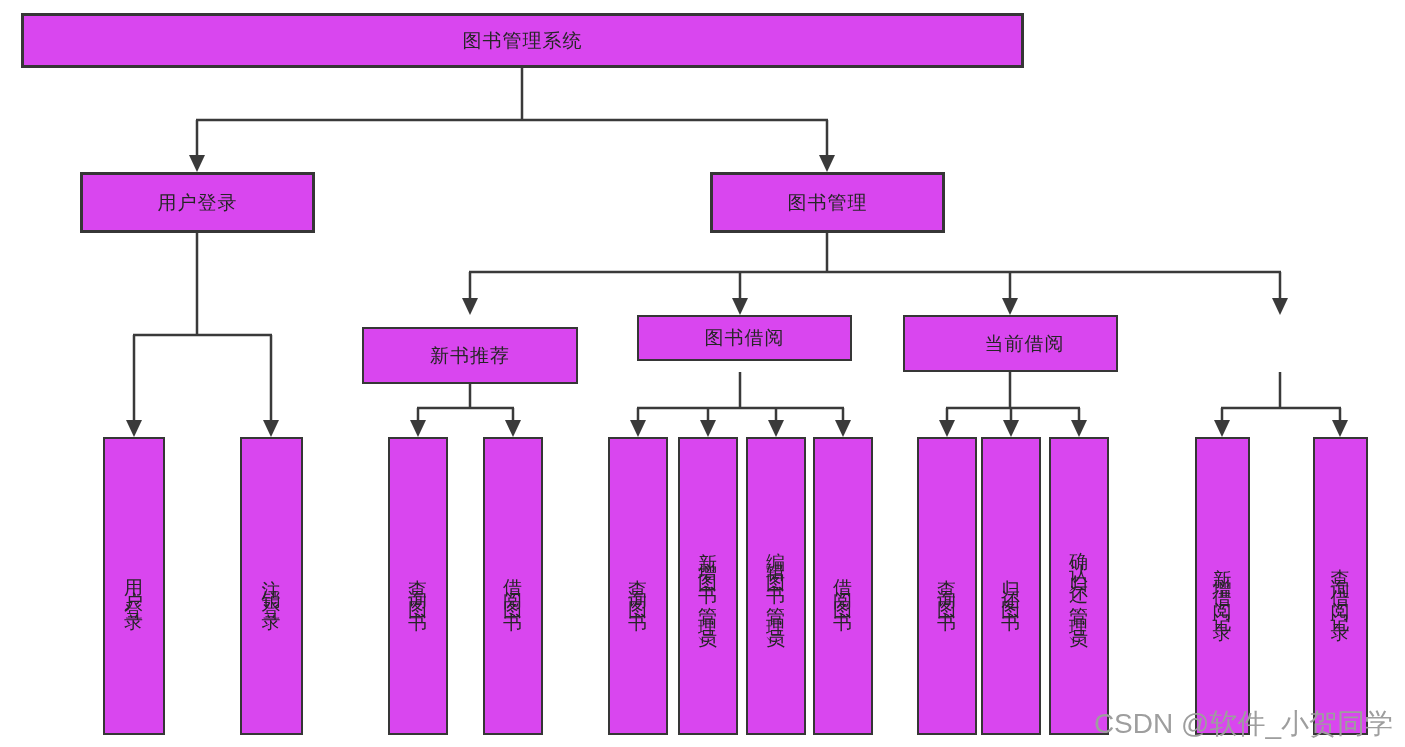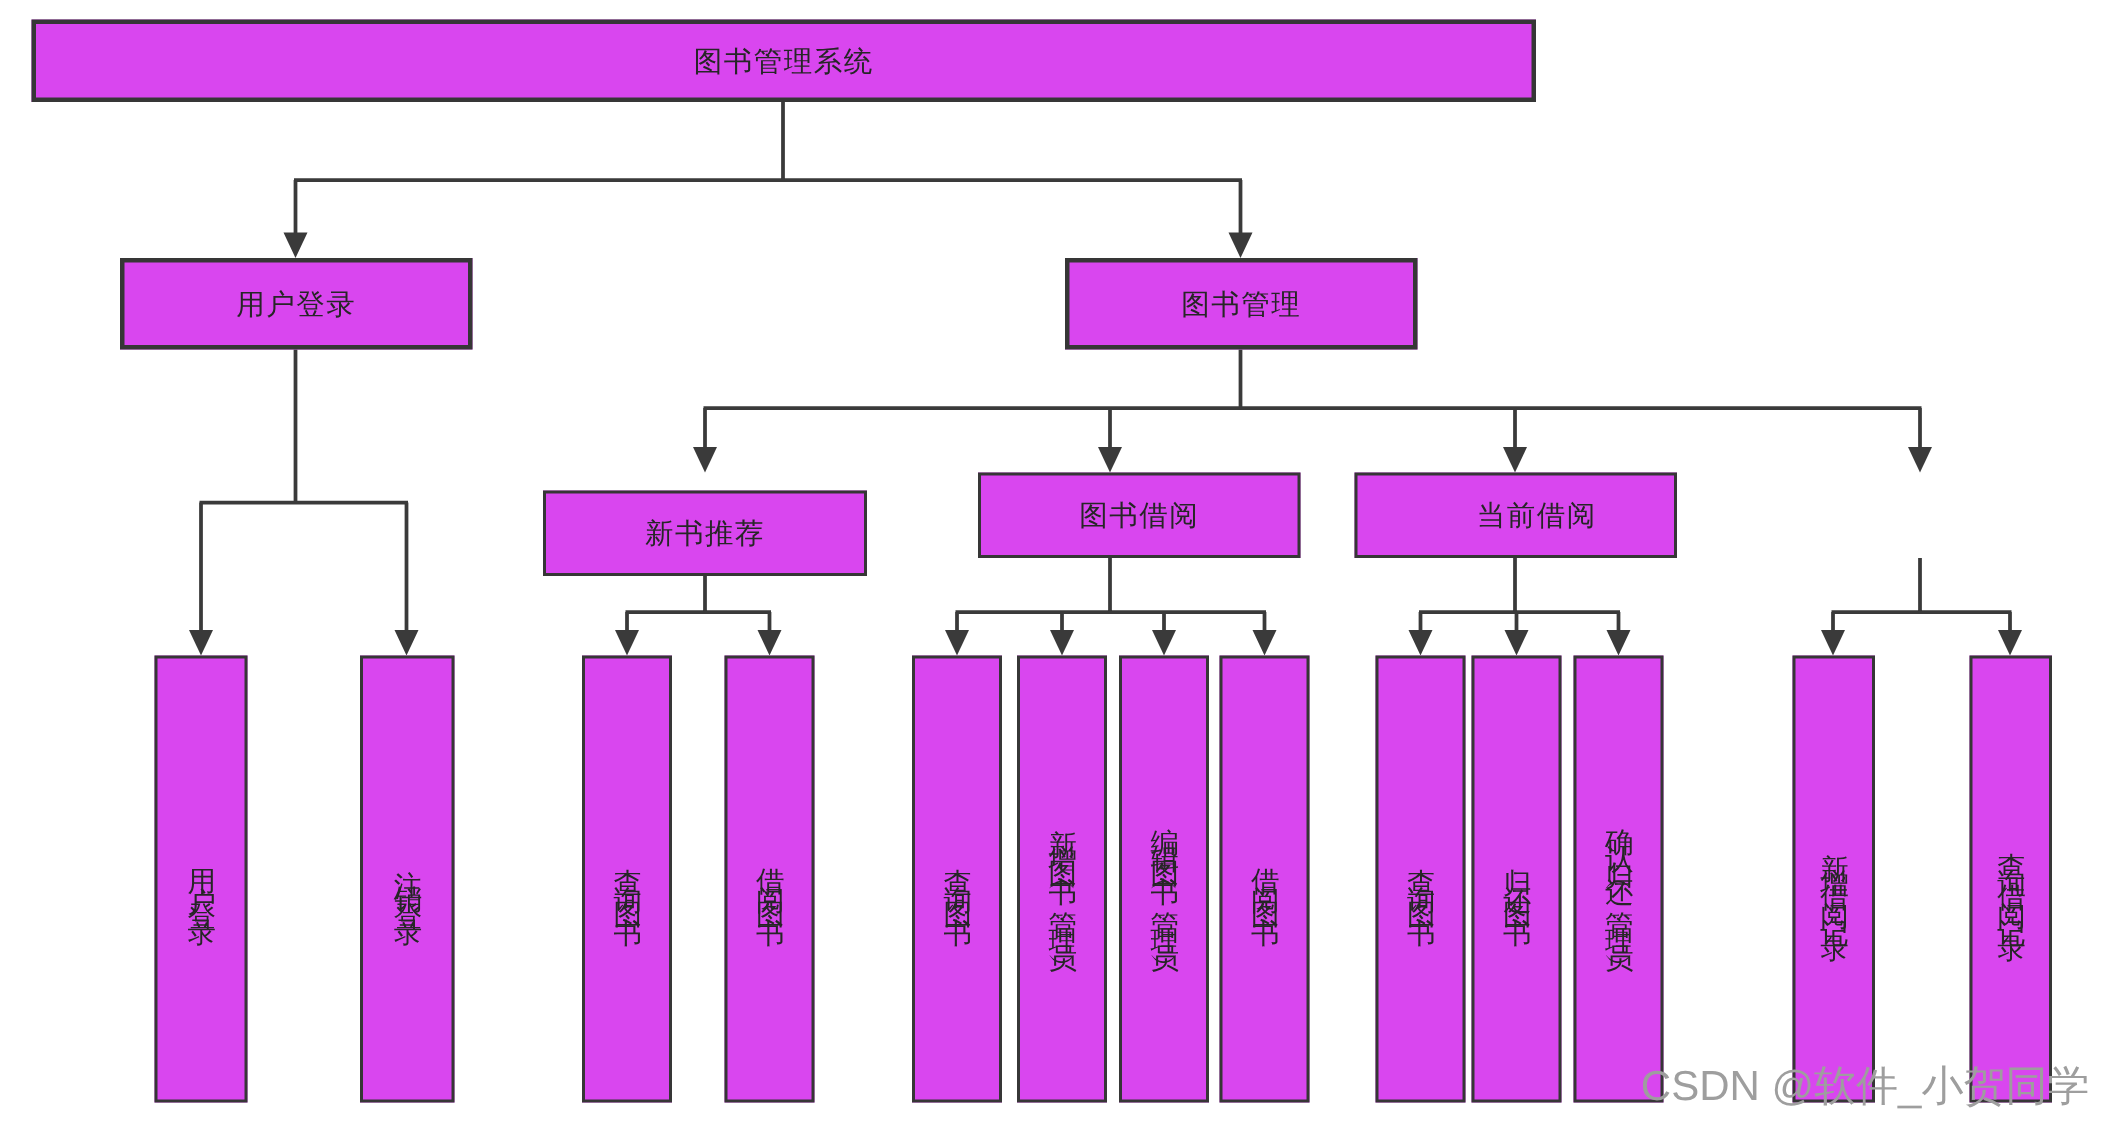--- a/index.html
+++ b/index.html
@@ -58,21 +58,21 @@
     font-size: 28px;
     color: #9e9e9e;
     z-index: 2;
     white-space: nowrap;
   }
   
   #n-root   { left: 21px;  top: 13px;  width: 1003px; height: 55px; }
   #n-login  { left: 80px;  top: 172px; width: 235px;  height: 61px; }
   #n-mgmt   { left: 710px; top: 172px; width: 235px;  height: 61px; }
   #n-newrec { left: 362px; top: 315px; width: 216px;  height: 57px; margin-top: 12px; }
-  #n-borrow { left: 652px; top: 315px; width: 215px;  height: 57px; }
+  #n-borrow { left: 637px; top: 315px; width: 215px;  height: 46px; }
   #n-curr   { left: 903px; top: 315px; width: 215px;  height: 57px; padding-left: 28px; }
   #n-record { left: 1173px;top: 315px; width: 215px;  height: 57px; }
   #l-1  { left: 103px;  width: 62px; }
   #l-2  { left: 240px;  width: 63px; }
   #l-3  { left: 388px;  width: 60px; }
   #l-4  { left: 483px;  width: 60px; }
   #l-5  { left: 608px;  width: 60px; }
   #l-6  { left: 678px;  width: 60px; }
   #l-7  { left: 746px;  width: 60px; }
   #l-8  { left: 813px;  width: 60px; }

